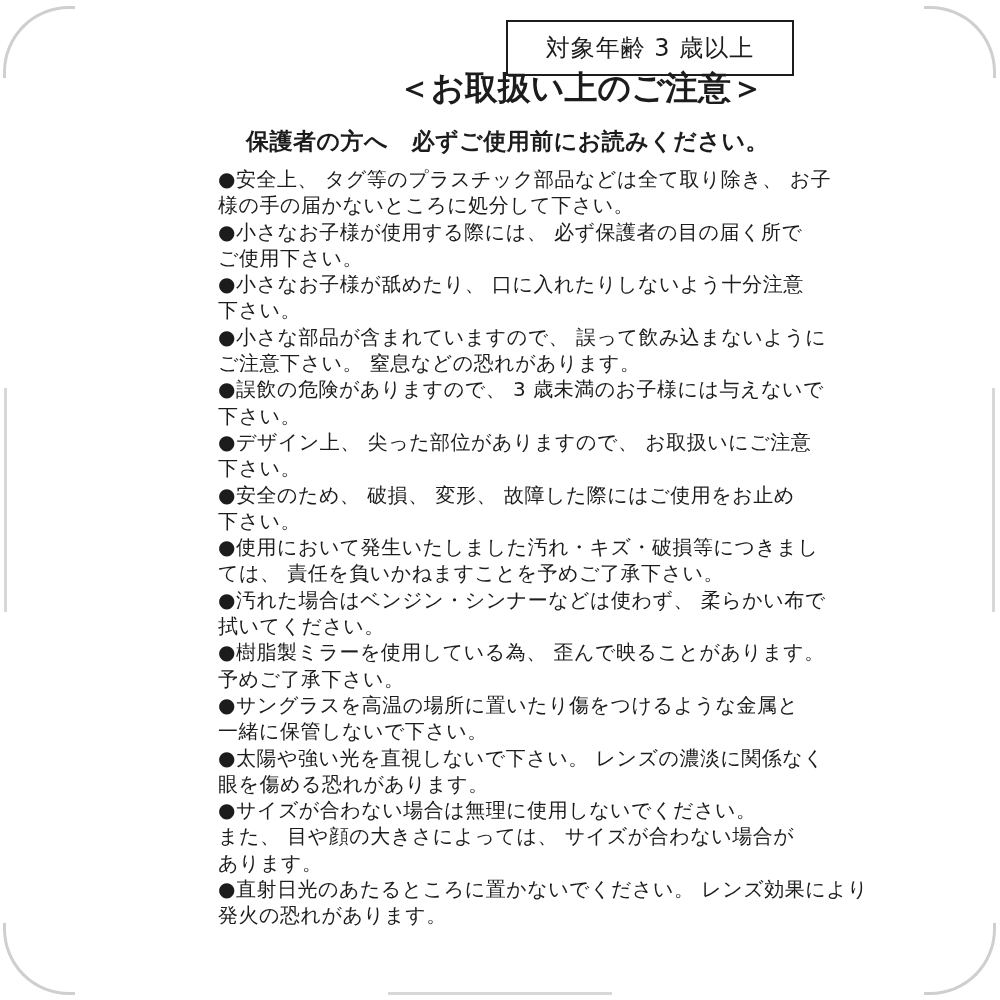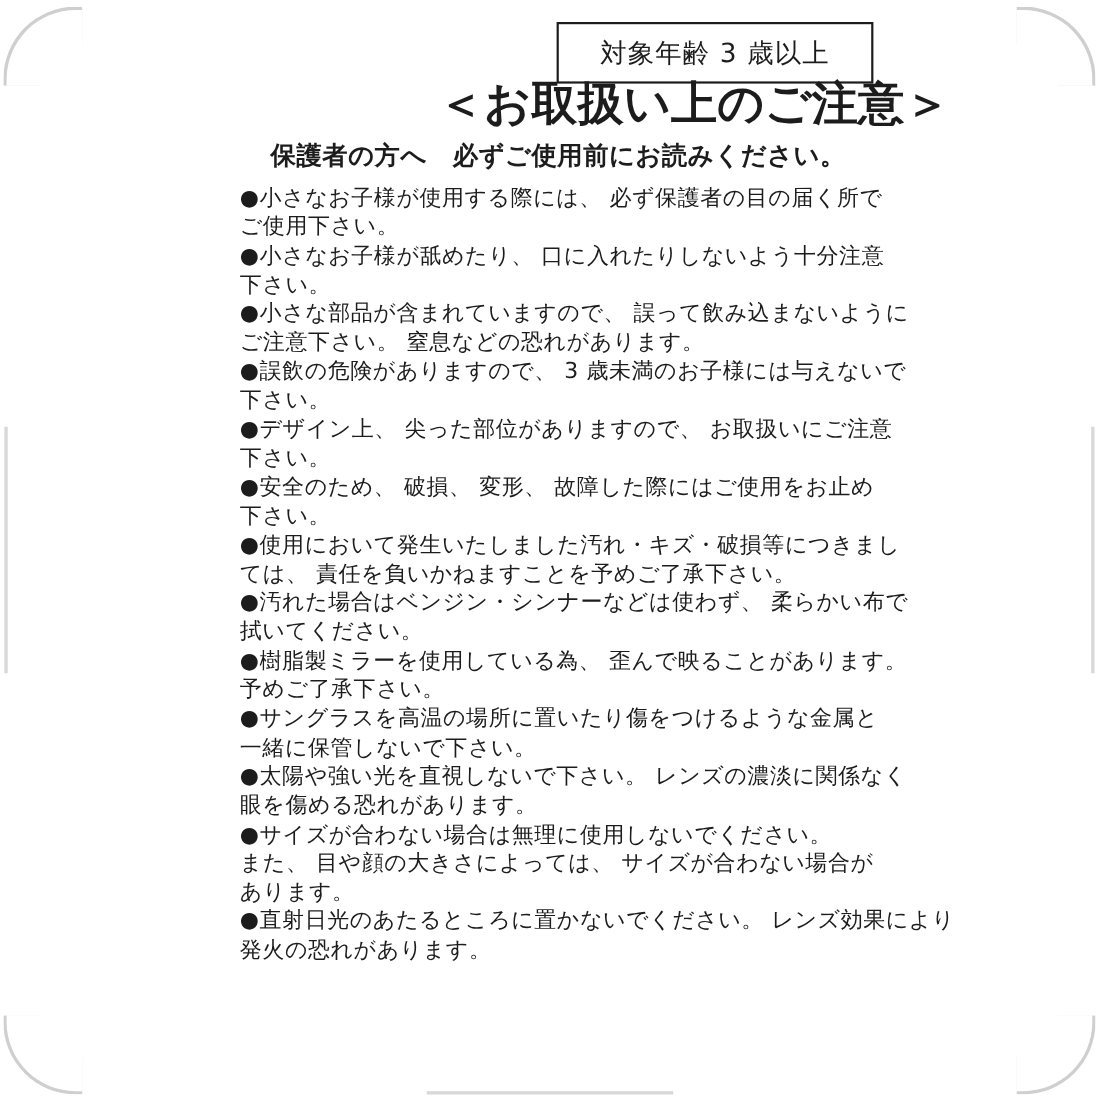--- a/index.html
+++ b/index.html
@@ -24,21 +24,21 @@
 
   .age-box {
     position: absolute; left: 506px; top: 20px;
     width: 288px; height: 56px; box-sizing: border-box;
     border: 2px solid #1c1c1c;
     display: flex; align-items: center; justify-content: center;
     font-size: 24px; letter-spacing: 1px; font-weight: 500;
   }
   .title {
     position: absolute; left: 398px; top: 66px; margin: 0;
-    font-size: 42px; font-weight: bold; letter-spacing: 0px; white-space: nowrap;
+    font-size: 33px; font-weight: bold; letter-spacing: 0px; white-space: nowrap;
   }
   .subtitle {
     position: absolute; left: 246px; top: 126px;
     font-size: 23px; font-weight: bold; letter-spacing: 0.5px; white-space: nowrap; text-align: right;
   }
   .notices {
     position: absolute; left: 218px; top: 166px; width: 700px;
     font-size: 20px; line-height: 26.3px; letter-spacing: 0.5px;
   }
   .notice { margin: 0; white-space: pre-line; }
@@ -59,20 +59,22 @@
   <div class="age-box">
     <span>対象年齢 3 歳以上</span>
   </div>
 
   <h1 class="title">＜お取扱い上のご注意＞</h1>
 
   <div class="subtitle">保護者の方へ　必ずご使用前にお読みください。</div>
 
   <div class="notices">
 
+  <p class="notice">●安全上、 タグ等のプラスチック部品などは全て取り除き、 お子
+様の手の届かないところに処分して下さい。</p>
       <p class="notice">●小さなお子様が使用する際には、 必ず保護者の目の届く所で
 ご使用下さい。</p>
       <p class="notice">●小さなお子様が舐めたり、 口に入れたりしないよう十分注意
 下さい。</p>
       <p class="notice">●小さな部品が含まれていますので、 誤って飲み込まないように
 ご注意下さい。 窒息などの恐れがあります。</p>
       <p class="notice">●誤飲の危険がありますので、 3 歳未満のお子様には与えないで
 下さい。</p>
       <p class="notice">●デザイン上、 尖った部位がありますので、 お取扱いにご注意
 下さい。</p>

